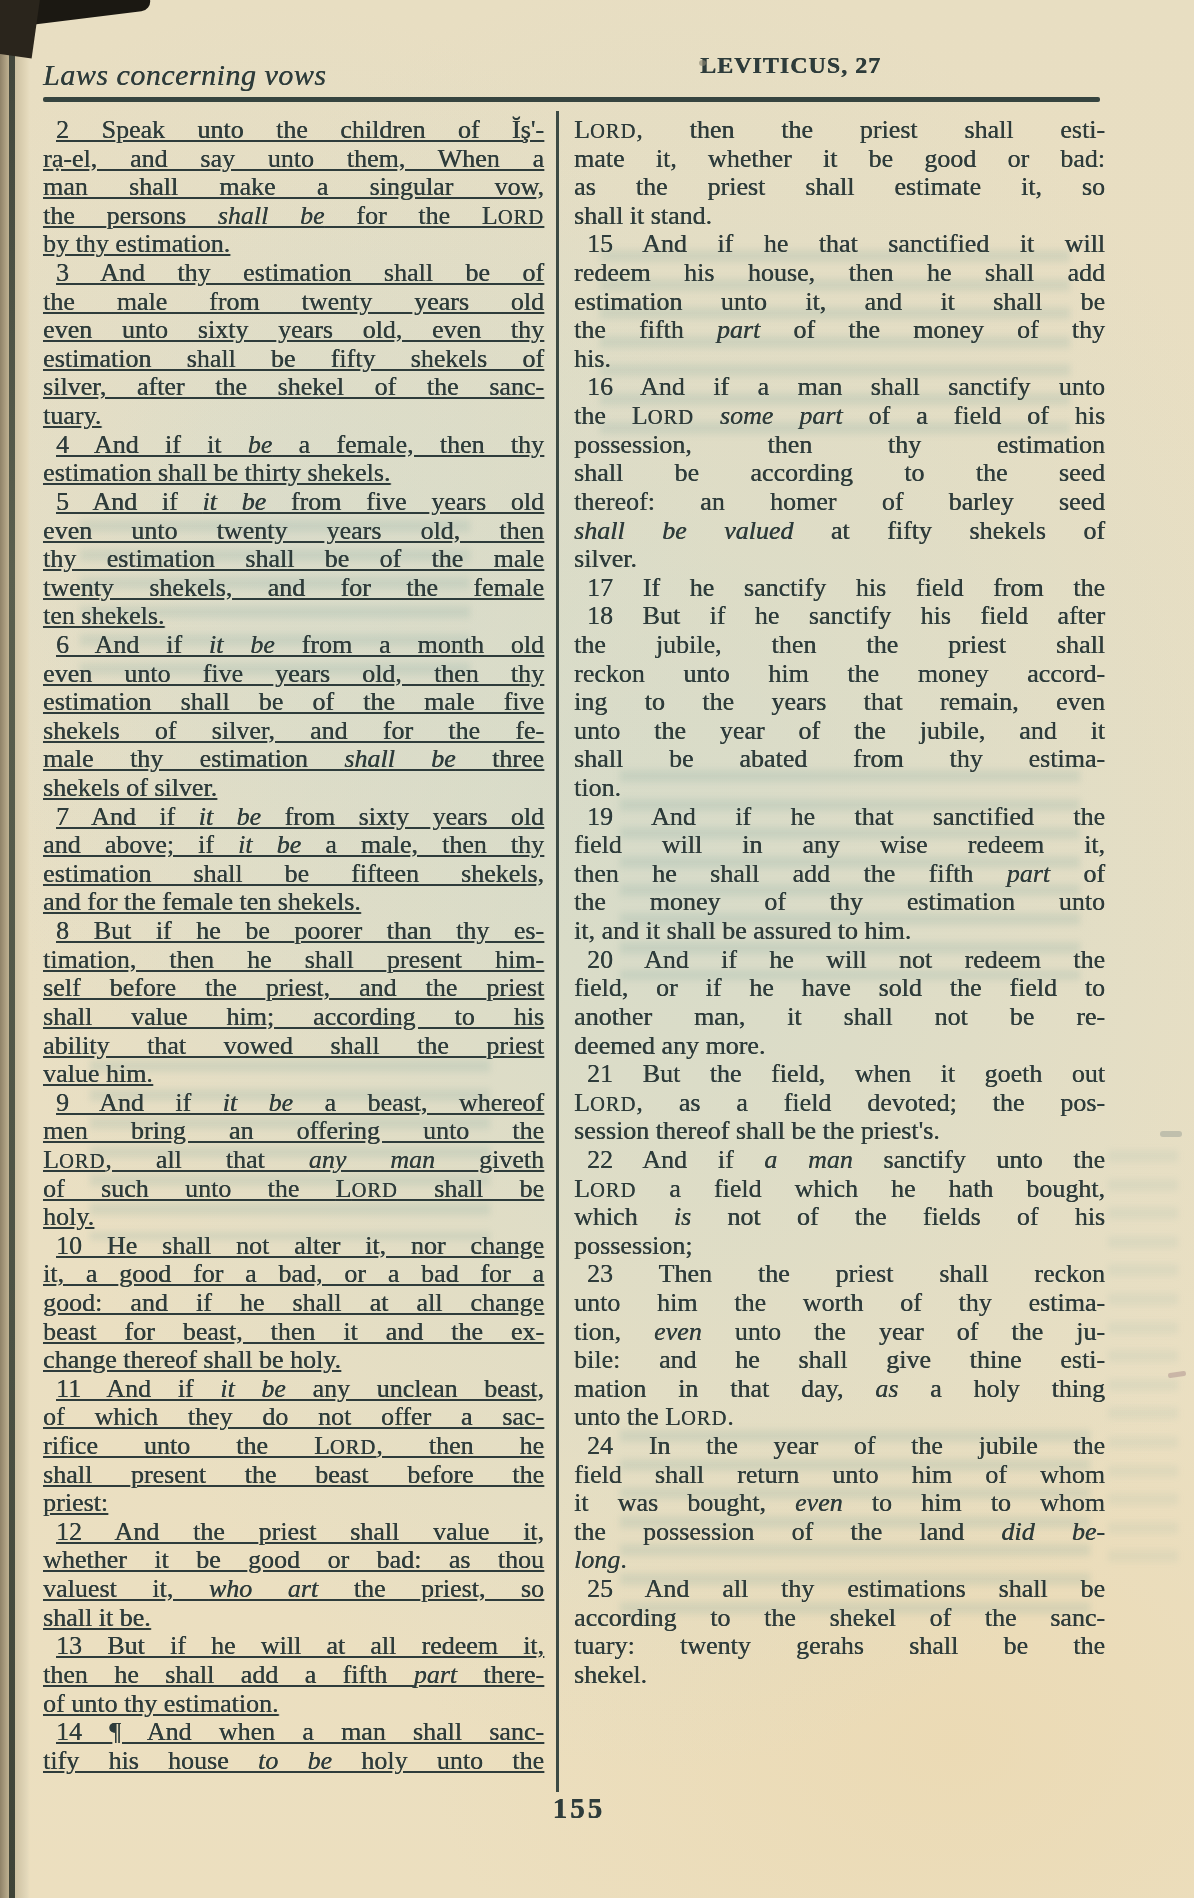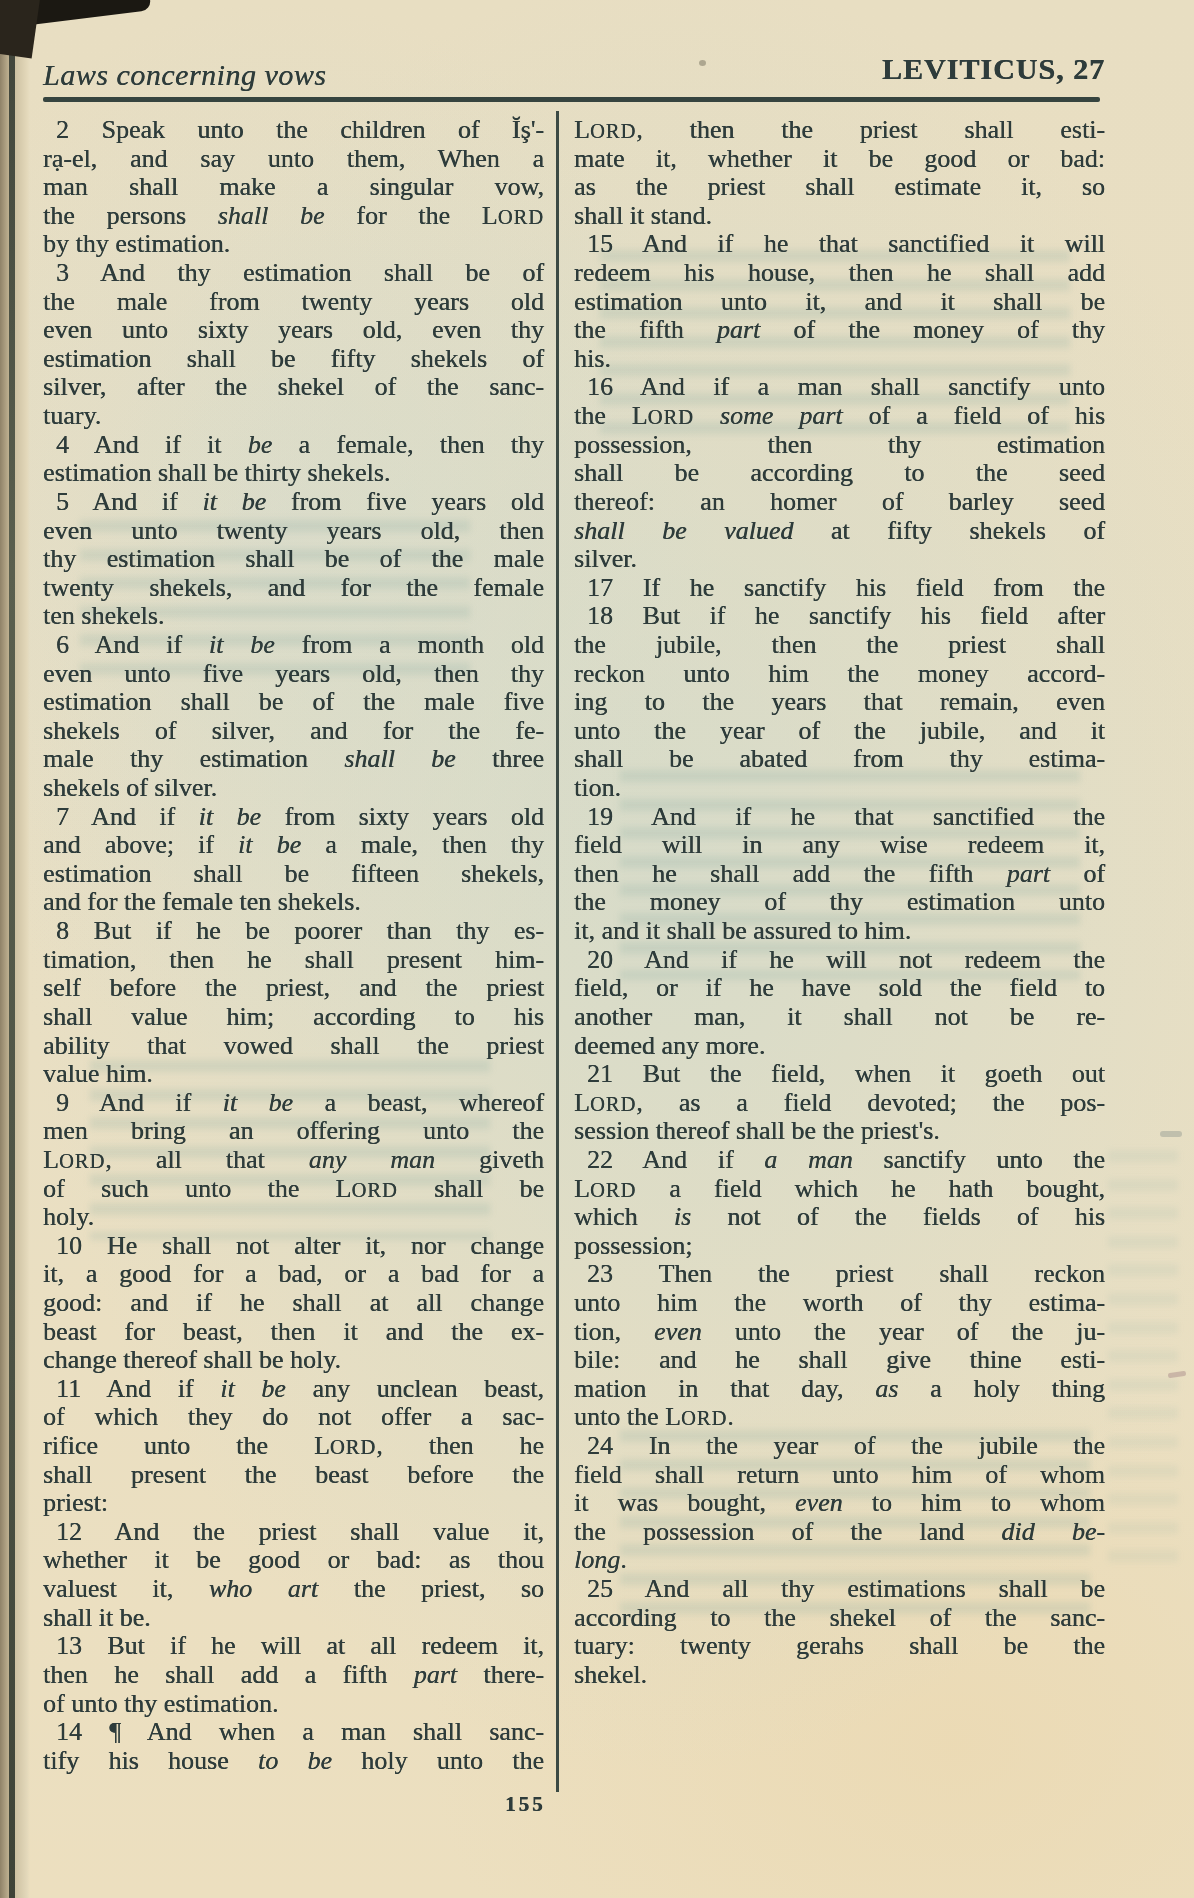--- a/index.html
+++ b/index.html
@@ -23,37 +23,37 @@
   .edge-line{position:absolute;left:9px;top:0;width:6px;height:1898px;
     background:linear-gradient(180deg,#3f443a,#5a5f4e 30%,#4c5244 70%,#3e4337);}
   .edge-inner{position:absolute;left:15px;top:0;width:15px;height:1898px;
     background:linear-gradient(90deg,#cdc1a2,#e3d8ba 80%,rgba(227,216,186,0));}
   .corner-tl{position:absolute;left:-10px;top:-12px;width:160px;height:32px;
     background:#1b1812;transform:rotate(-7deg);border-radius:0 0 10px 0;}
   .corner-tl2{position:absolute;left:-4px;top:-4px;width:40px;height:60px;
     background:#2a251c;transform:rotate(8deg);}
   .running-head{position:absolute;left:43px;top:58px;font-style:italic;font-size:30px;
     letter-spacing:.5px;text-shadow:.35px 0 0 currentColor;}
-  .chapter-title{position:absolute;left:700px;top:52px;width:405px;text-align:right;
-    font-weight:bold;font-size:30px;letter-spacing:1px;text-shadow:.4px 0 0 currentColor;}
+  .chapter-title{position:absolute;left:700px;top:52px;width:405px;
+    font-weight:bold;font-size:24px;letter-spacing:1px;text-shadow:.4px 0 0 currentColor;}
   .head-rule{position:absolute;left:43px;top:97px;width:1057px;height:5px;
     background:var(--rule,#36443f);border-radius:2px;}
   .col-divider{position:absolute;left:556px;top:111px;width:3px;height:1681px;
     background:var(--divider,#3c4a44);}
   .col{position:absolute;top:116px;}
-  .col-left{left:43px;width:501px;}
+  .col-left{left:43px;width:501px;text-decoration:underline;}
   .col-right{left:574px;width:531px;}
   .line{height:28.62px;line-height:28.62px;font-size:26px;white-space:nowrap;
     text-align:left;text-shadow:.35px 0 0 currentColor;}
   .line.just{white-space:normal;text-align:justify;text-align-last:justify;}
   .line.ind{text-indent:13px;}
   .it{font-style:italic;}
   .sc{font-size:79%;letter-spacing:1px;}
-  .page-number{position:absolute;left:505px;top:1792px;width:100px;text-align:left;
-    font-weight:bold;font-size:21px;letter-spacing:3px;text-shadow:.4px 0 0 currentColor;}
+  .page-number{position:absolute;left:505px;top:1792px;width:100px;text-align:right;
+    font-weight:bold;font-size:29px;letter-spacing:3px;text-shadow:.4px 0 0 currentColor;}
   .margin-mark1{position:absolute;left:1160px;top:1131px;width:22px;height:6px;
     background:#9aa096;opacity:.5;border-radius:3px;}
   .margin-mark2{position:absolute;left:1168px;top:1372px;width:18px;height:5px;
     background:#b59b94;opacity:.6;border-radius:2px;transform:rotate(-8deg);}
   .dot-top{position:absolute;left:699px;top:60px;width:7px;height:6px;
     background:#8f8874;border-radius:50%;opacity:.65;}
 </style>
 </head>
 <body style="--ink: #2e3c3b; --paper: #e9dfc3; --tint: #d9e2d6; --rule: #36443f; --divider: #3c4a44;">
 

